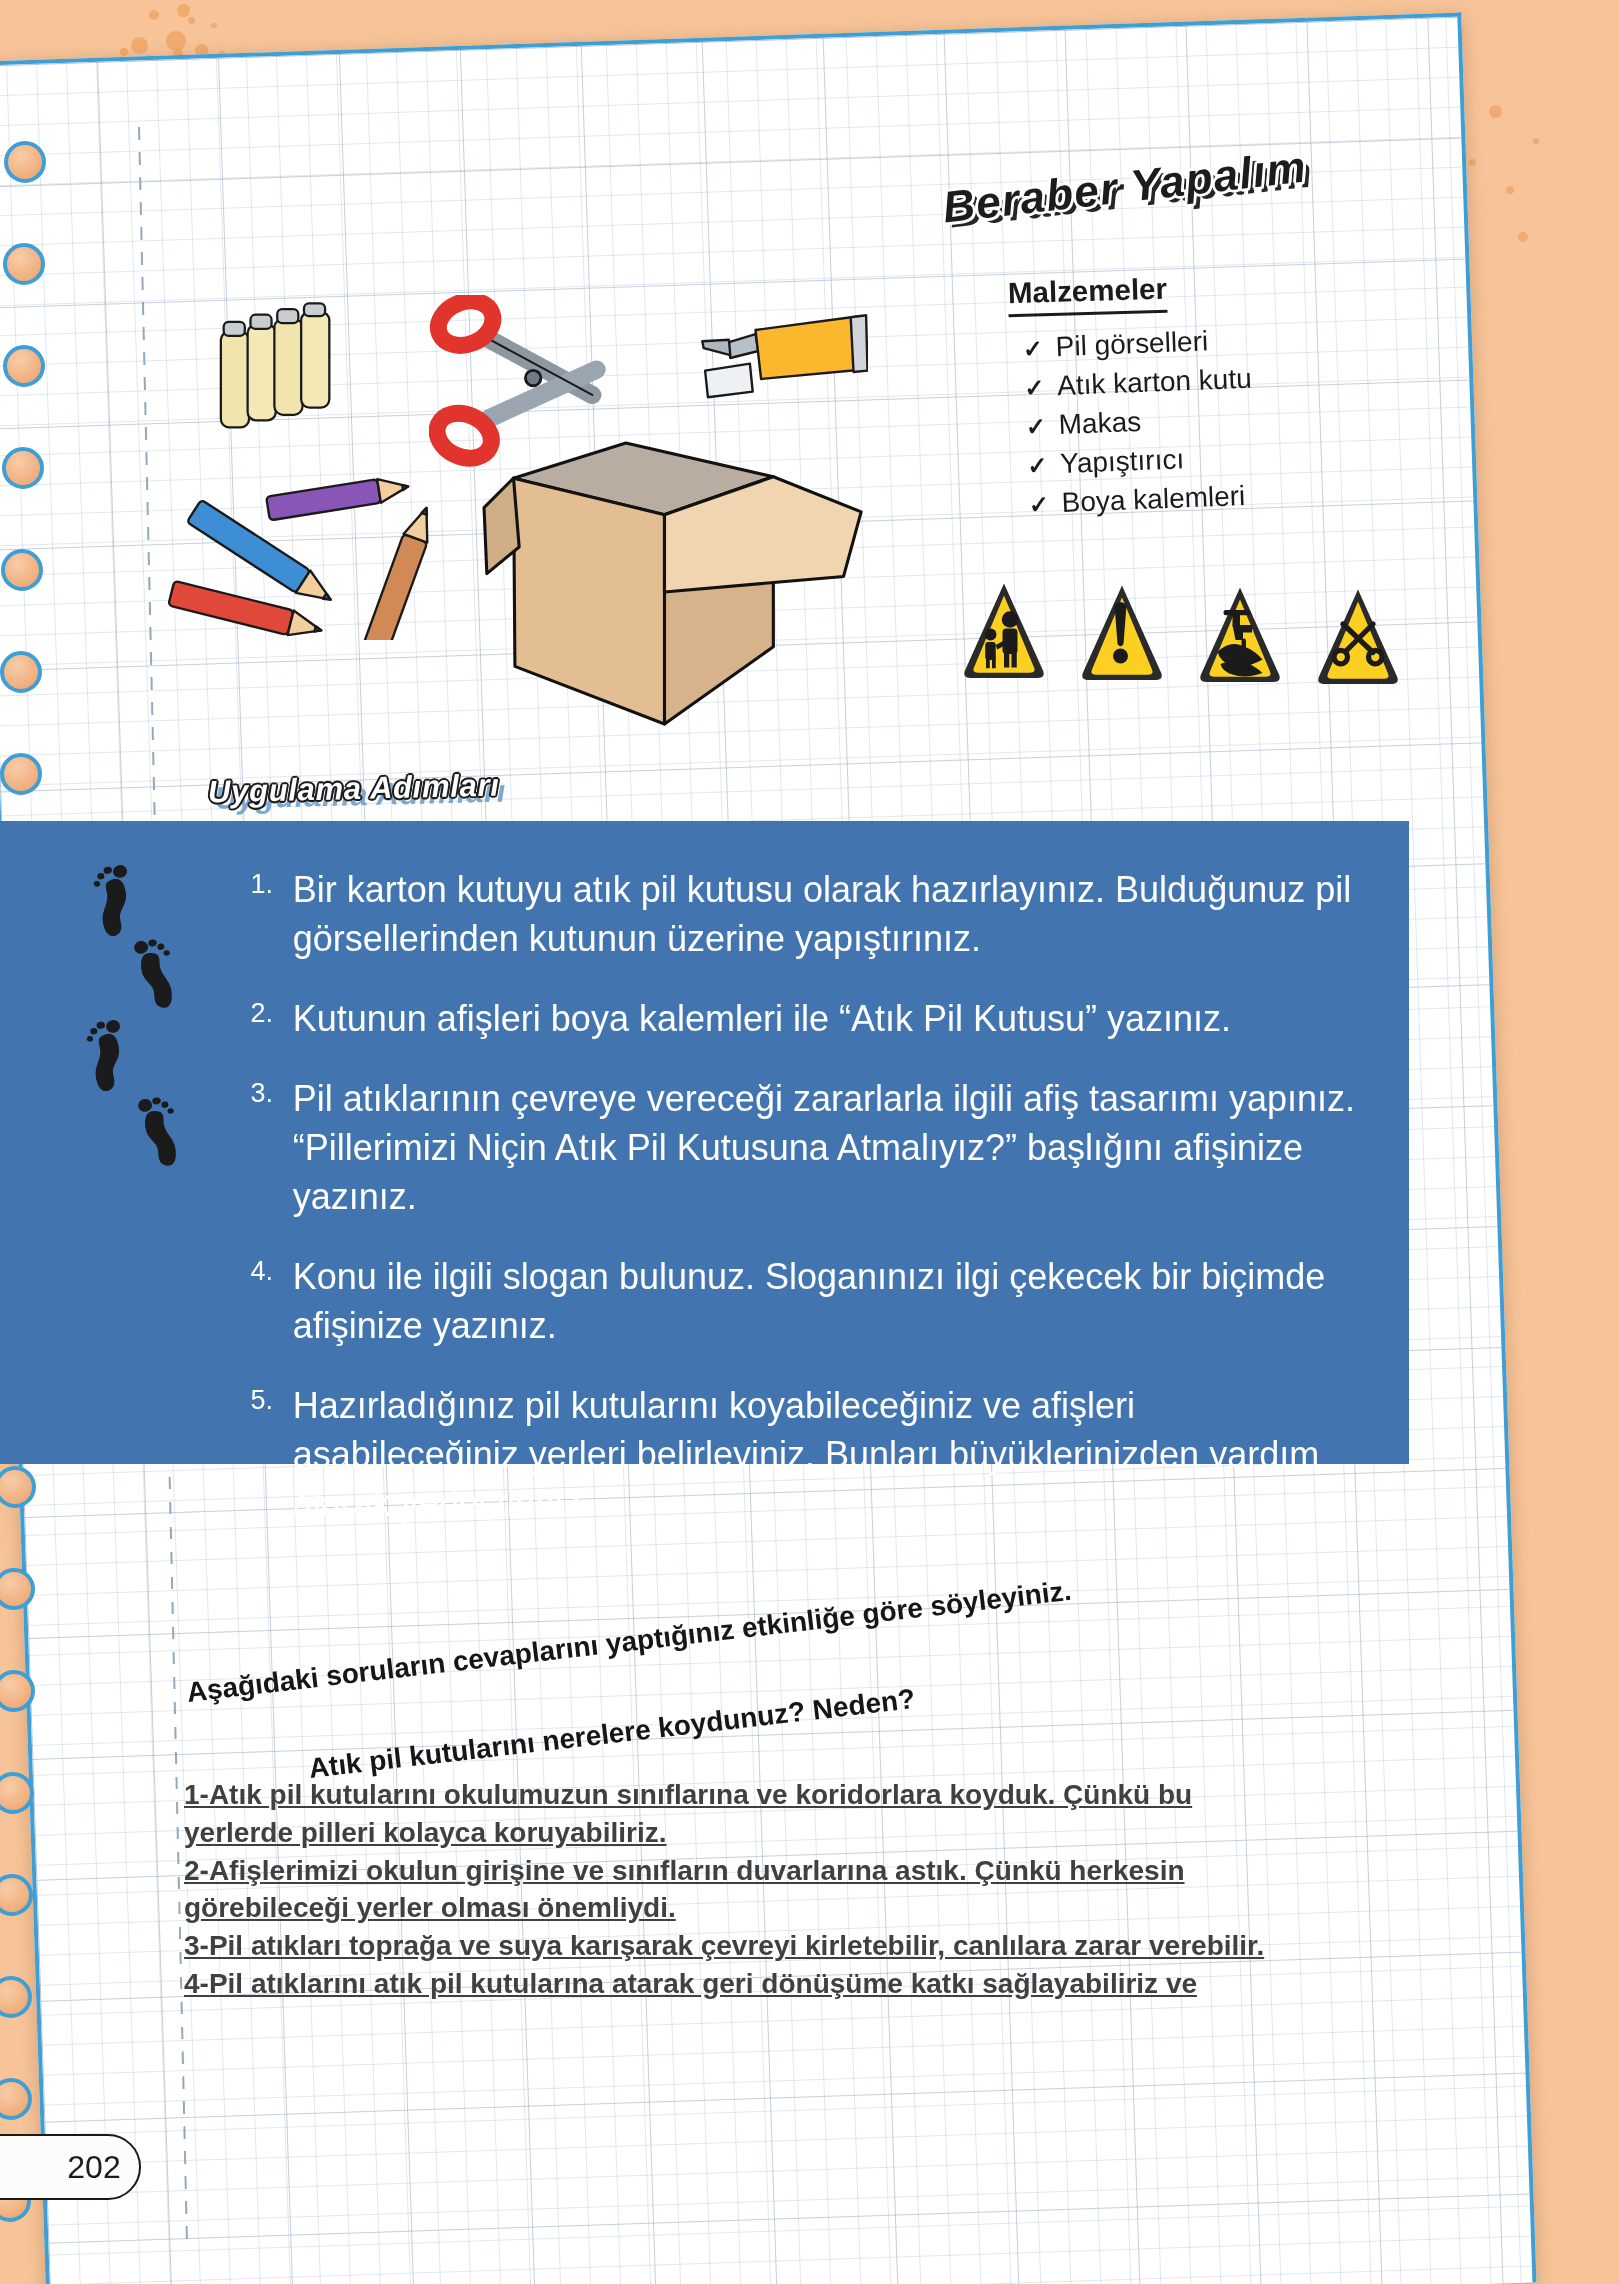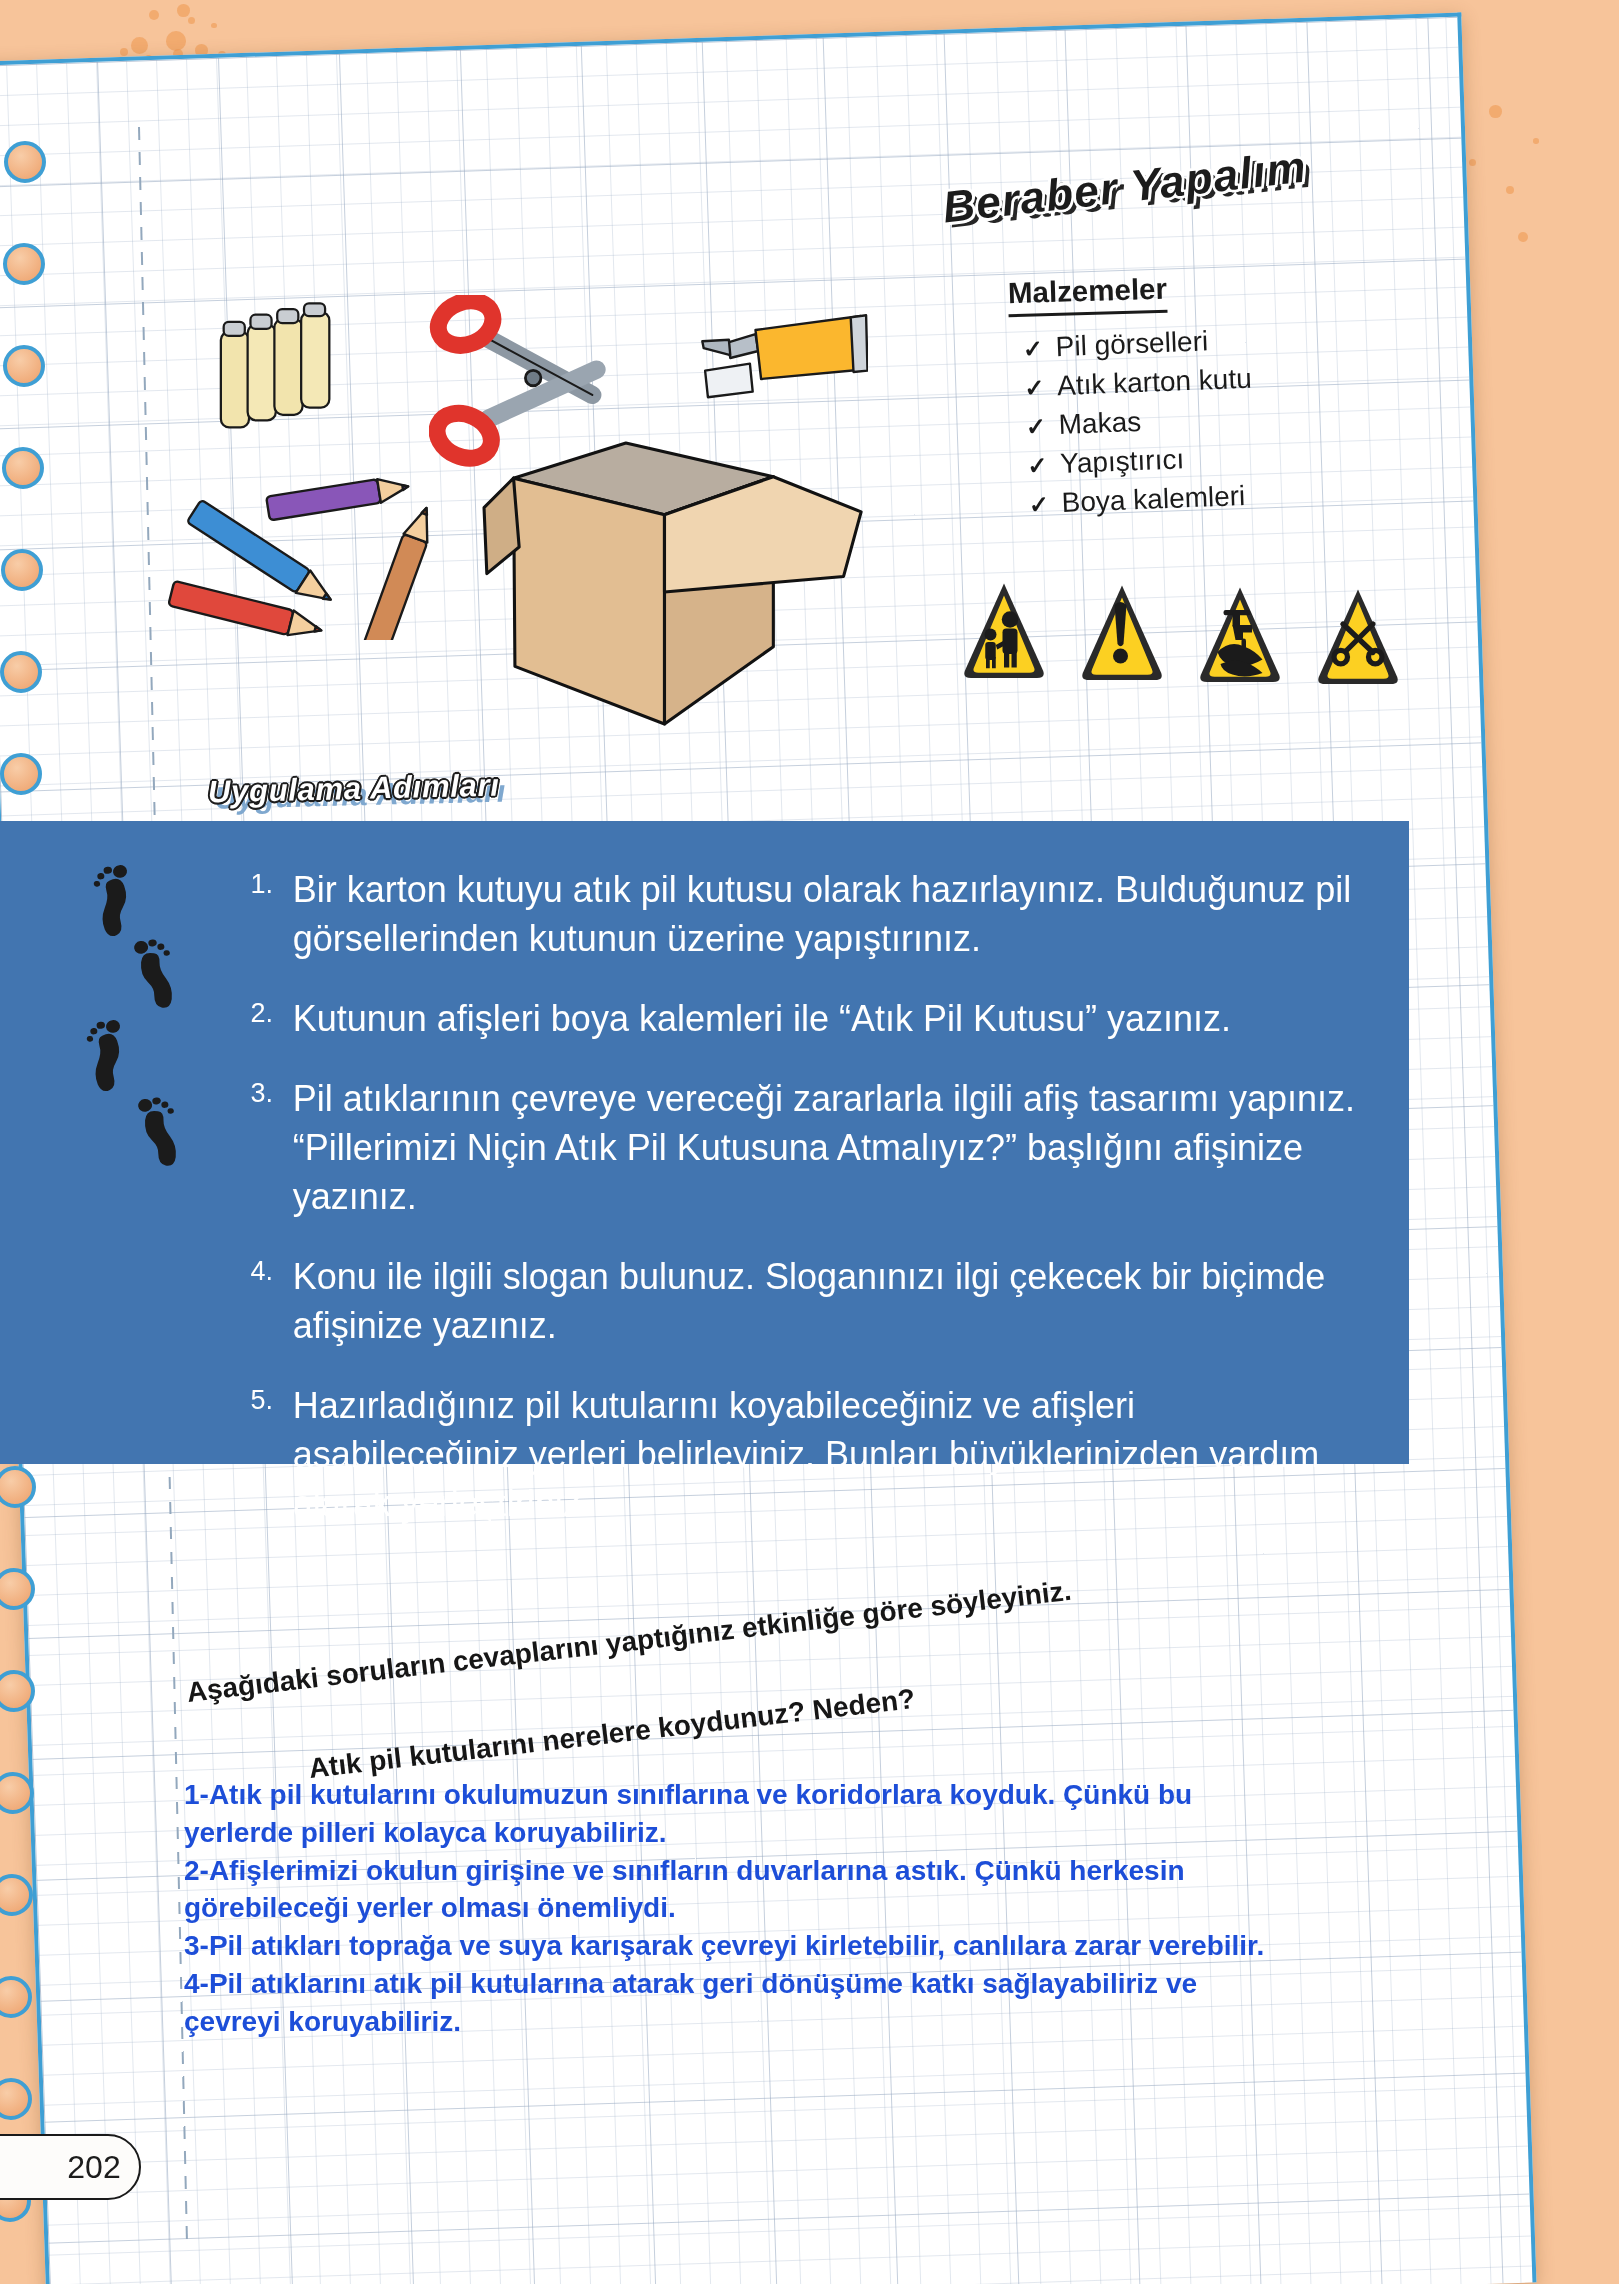--- a/index.html
+++ b/index.html
@@ -122,22 +122,22 @@
     transform:rotate(-6.6deg); transform-origin:left center;
     white-space:nowrap; z-index:10;
   }
 
   
   #answers {
     position:absolute; left:184px; top:1777px;
     width:1265px; z-index:14;
   }
   .ans {
-    color:#1d4ed8; font-size:28px; font-weight:700;
-    line-height:1.30; margin-bottom:1.4px;
+    color:#404040; font-size:28px; font-weight:700;
+    line-height:1.30; margin-bottom:1.4px;text-decoration:underline;
   }
 
   
   #pagetab {
     position:absolute; left:-28px; top:2134px;
     width:169px; height:66px;
     background:#fdfcfa;
     border:2.1px solid #1a1a1a;
     border-radius:0 38px 38px 0;
     display:flex; align-items:center; justify-content:flex-end;
@@ -444,19 +444,18 @@
 <div id="q-line1">Aşağıdaki soruların cevaplarını yaptığınız etkinliğe göre söyleyiniz.</div>
 <div id="q-line2">Atık pil kutularını nerelere koydunuz? Neden?</div>
 
 <div id="answers">
     <div class="ans">1-Atık pil kutularını okulumuzun sınıflarına ve koridorlara koyduk. Çünkü bu</div>
     <div class="ans">yerlerde pilleri kolayca koruyabiliriz.</div>
     <div class="ans">2-Afişlerimizi okulun girişine ve sınıfların duvarlarına astık. Çünkü herkesin</div>
     <div class="ans">görebileceği yerler olması önemliydi.</div>
     <div class="ans">3-Pil atıkları toprağa ve suya karışarak çevreyi kirletebilir, canlılara zarar verebilir.</div>
     <div class="ans">4-Pil atıklarını atık pil kutularına atarak geri dönüşüme katkı sağlayabiliriz ve</div>
-    <div class="ans">çevreyi koruyabiliriz.</div>
   </div>
 
 <div id="pagetab">
   <span id="pagenum">202</span>
 </div>
 
 
 </body></html>

